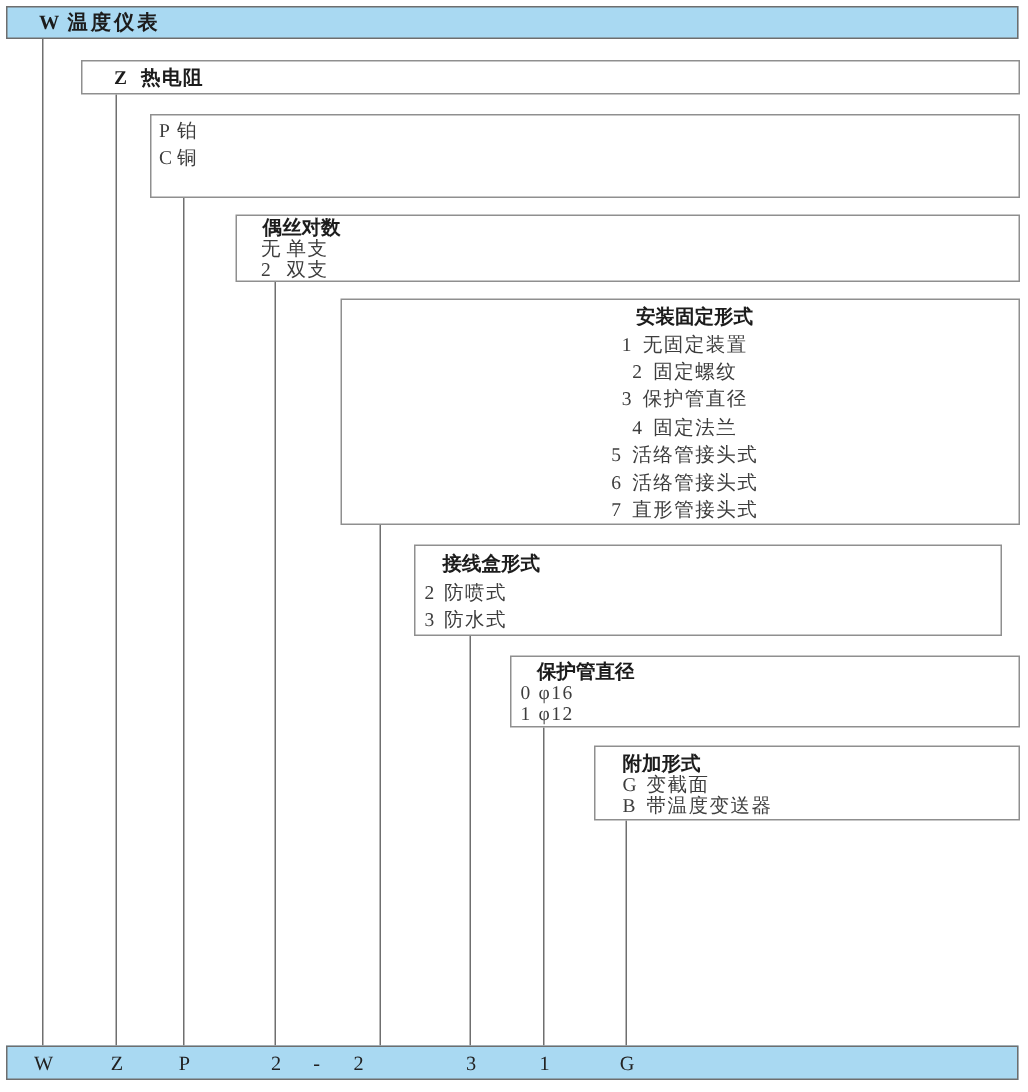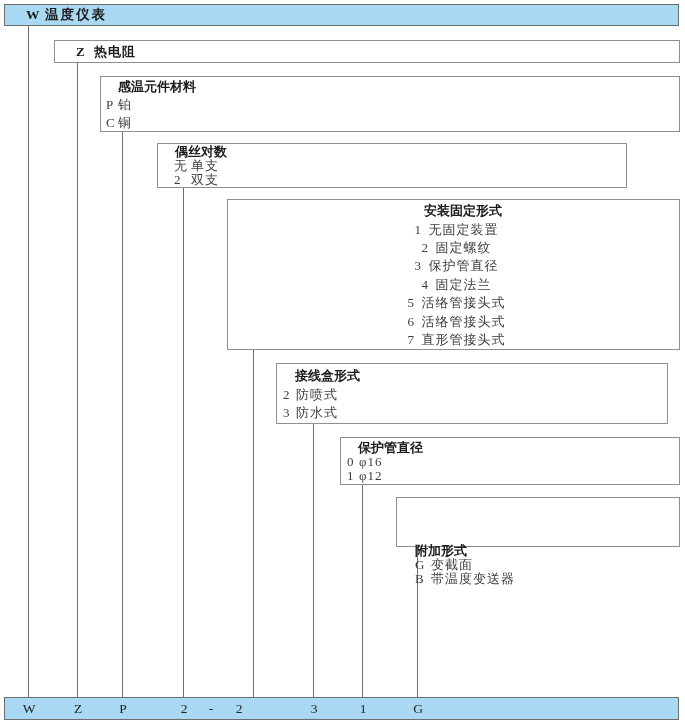--- a/index.html
+++ b/index.html
@@ -55,21 +55,21 @@
   .b2{left:54px;top:40px;width:626px;height:23px;}
   .b2 .row{height:21px;padding-left:21px;font-weight:bold;color:var(--title-text);}
   .b2 .code{width:18px;}
   
   .b3{left:100px;top:76px;width:580px;height:56px;padding-top:1px;}
   .b3 .row{height:18px;}
   .b3 .title-row{padding-left:17px;}
   .b3 .item{padding-left:5px;}
   .b3 .code{width:12px;}
   
-  .b4{left:157px;top:143px;width:470px;height:45px;padding-top:1px;}
+  .b4{left:157px;top:143px;width:523px;height:45px;padding-top:1px;}
   .b4 .row{height:14px;}
   .b4 .title-row{padding-left:17px;}
   .b4 .item{padding-left:16px;}
   .b4 .code{width:17px;}
   
   .b5{left:227px;top:199px;width:453px;height:151px;padding-top:2px;}
   .b5 .row{height:18.4px;justify-content:center;}
   .b5 .title-row{padding-left:19px;}
   .b5 .item{padding-left:6px;}
   .b5 .code{width:14px;}
@@ -81,21 +81,21 @@
   .b6 .code{width:13px;}
   
   .b7{left:340px;top:437px;width:340px;height:48px;padding-top:3px;}
   .b7 .row{height:14px;}
   .b7 .title-row{padding-left:17px;}
   .b7 .item{padding-left:6px;}
   .b7 .code{width:12px;}
   
   .b8{left:396px;top:497px;width:284px;height:50px;padding-top:4px;}
   .b8 .row{height:14px;}
-  .b8 .title-row{padding-left:18px;margin-top:42px;}
+  .b8 .title-row{padding-left:18px;}
   .b8 .item{padding-left:18px;}
   .b8 .code{width:16px;}
   
   .vline{position:absolute;width:1px;background:var(--line-color);}
   .l-w{left:28px;top:26px;height:671px;}
   .l-z{left:77px;top:62px;height:635px;}
   .l-p{left:122px;top:131px;height:566px;}
   .l-pairs{left:183px;top:187px;height:510px;}
   .l-mount{left:253px;top:349px;height:348px;}
   .l-junction{left:313px;top:423px;height:274px;}
@@ -122,23 +122,20 @@
   <div class="vline l-extra"></div>
 
   <div class="box b2">
     <div class="row">
       <span class="code">Z</span>
       <span class="lbl">热电阻</span>
     </div>
   </div>
 
   <div class="box b3">
-    <div class="row title-row">
-      <span>感温元件材料</span>
-    </div>
     <div class="row item">
       <span class="code">P</span>
       <span class="lbl">铂</span>
     </div>
     <div class="row item">
       <span class="code">C</span>
       <span class="lbl">铜</span>
     </div>
   </div>
 

